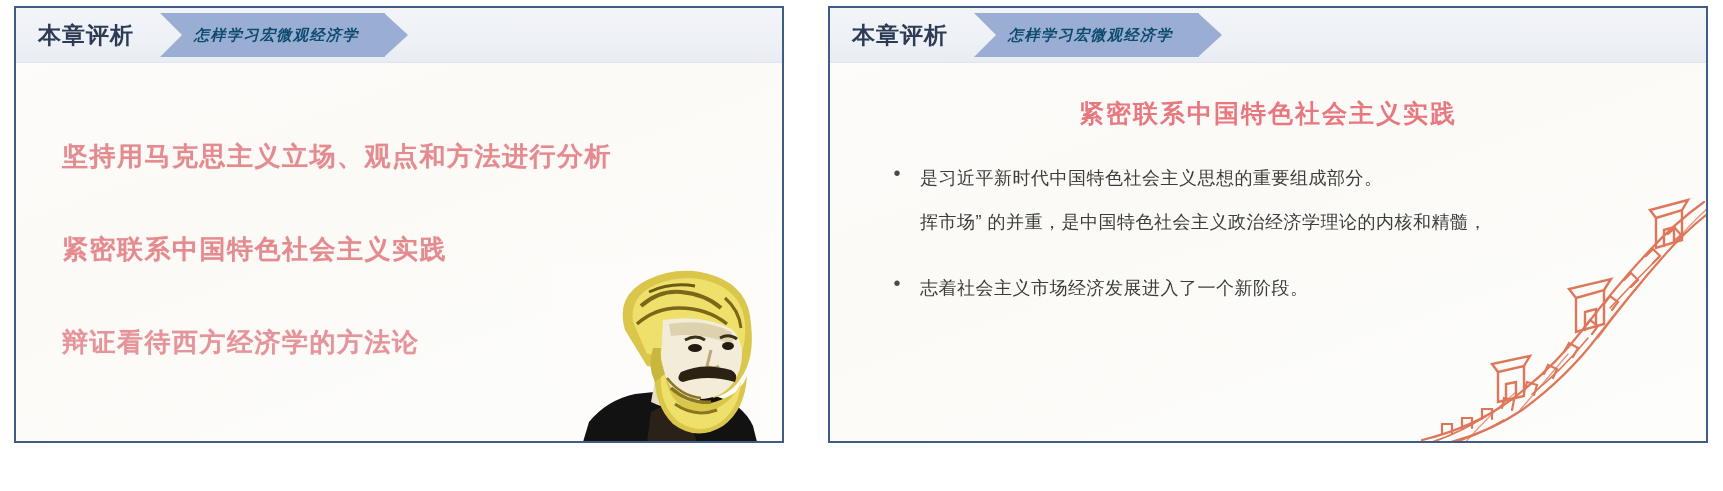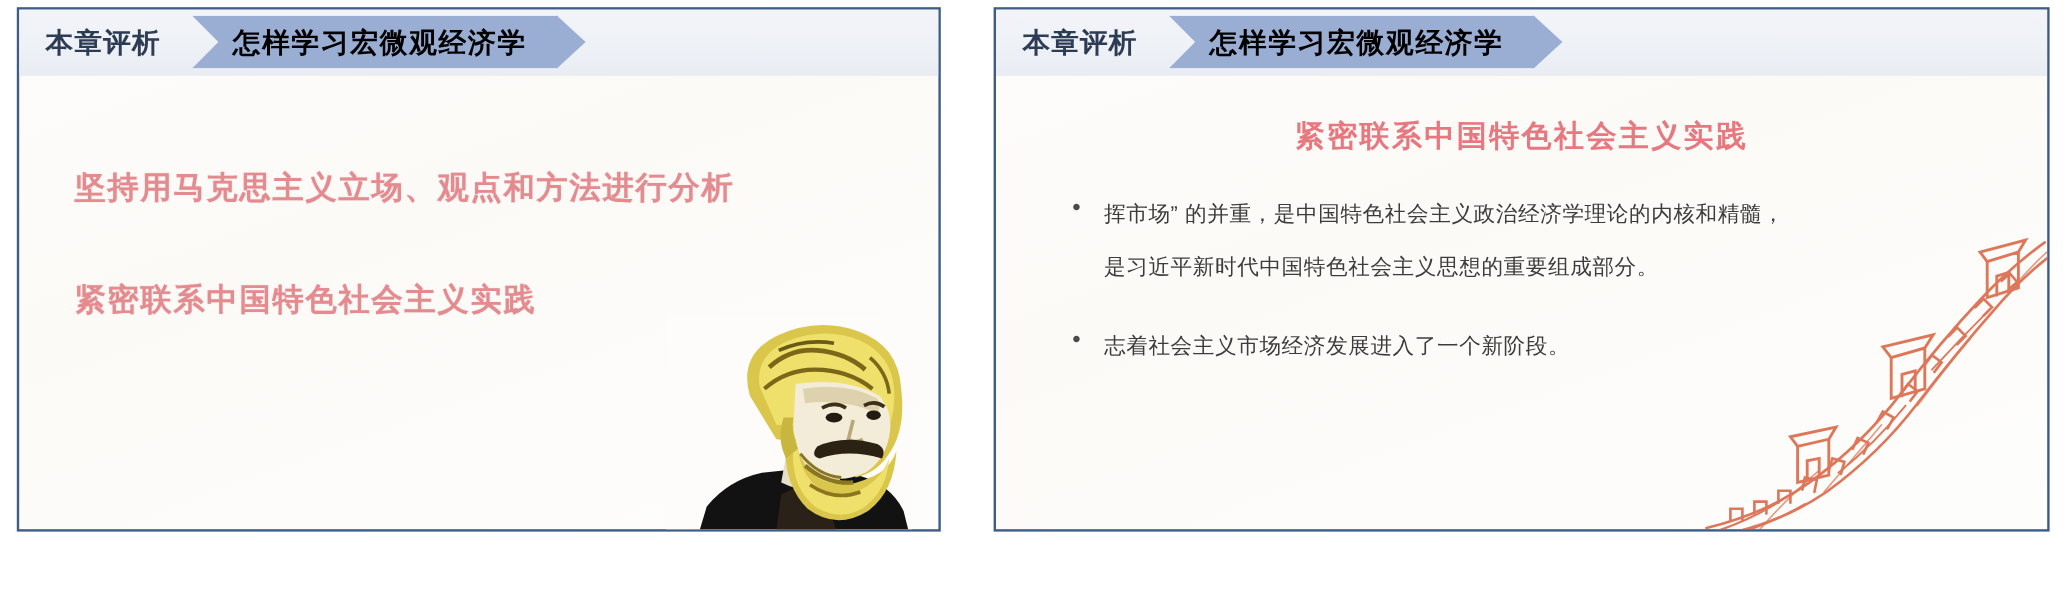--- a/index.html
+++ b/index.html
@@ -90,25 +90,26 @@
     border-left: 0 solid transparent;
   }
   .hdr-arrow {
     width: 0; height: 0;
     border-top: 22px solid transparent;
     border-bottom: 22px solid transparent;
     border-left: 24px solid #9aaed4;
     margin-left: -1px;
   }
   .hdr-title {
-    font-size: 23px;
+    font-size: 15px;
     font-weight: bold;
-    color: #000000;
+    color: #0c4a6e;
     letter-spacing: 1.5px;
     white-space: nowrap;
+    font-style: italic;
   }
 
   
   .left-body {
     position: relative;
     height: calc(100% - 54px);
     padding: 40px 16px 0 46px;
     box-sizing: border-box;
     margin-top: 36px;
   }
@@ -202,20 +203,21 @@
         <div class="hdr-chevron">
           <span class="hdr-title">怎样学习宏微观经济学</span>
         </div>
         <div class="hdr-arrow"></div>
       </div>
     </div>
 
     <div class="left-body">
       <div class="left-line l1">坚持用马克思主义立场、观点和方法进行分析</div>
       <div class="left-line l2">紧密联系中国特色社会主义实践</div>
+      <div class="left-line l3">辩证看待西方经济学的方法论</div>
 
       <div class="marx">
         <svg width="205" height="180" viewBox="0 0 205 180" xmlns="http://www.w3.org/2000/svg">
           <rect x="0" y="0" width="205" height="180" fill="#fdfcfa"></rect>
 
           <path d="M28 180 L34 160 Q52 138 80 132 L118 128 L160 134 Q188 142 198 164 L202 180 Z" fill="#121212"></path>
           <path d="M92 180 L96 150 Q112 140 130 146 L142 180 Z" fill="#2a2118"></path>
 
           <path d="M96 140 L100 118 L140 118 L146 142 Q120 152 96 140 Z" fill="#e8dfc8"></path>
 
@@ -271,22 +273,22 @@
 
     <div class="right-body">
 
       <div class="right-title">紧密联系中国特色社会主义实践</div>
 
       <div class="bullets">
 
         <div class="bullet">
           <div class="bullet-dot">•</div>
           <div class="bullet-text">
+            <div class="b-line">是习近平新时代中国特色社会主义思想的重要组成部分。</div>
             <div class="b-line">挥市场” 的并重，是中国特色社会主义政治经济学理论的内核和精髓，</div>
-            <div class="b-line">是习近平新时代中国特色社会主义思想的重要组成部分。</div>
           </div>
         </div>
 
         <div class="bullet">
           <div class="bullet-dot">•</div>
           <div class="bullet-text">
             <div class="b-line">志着社会主义市场经济发展进入了一个新阶段。</div>
           </div>
         </div>
 

